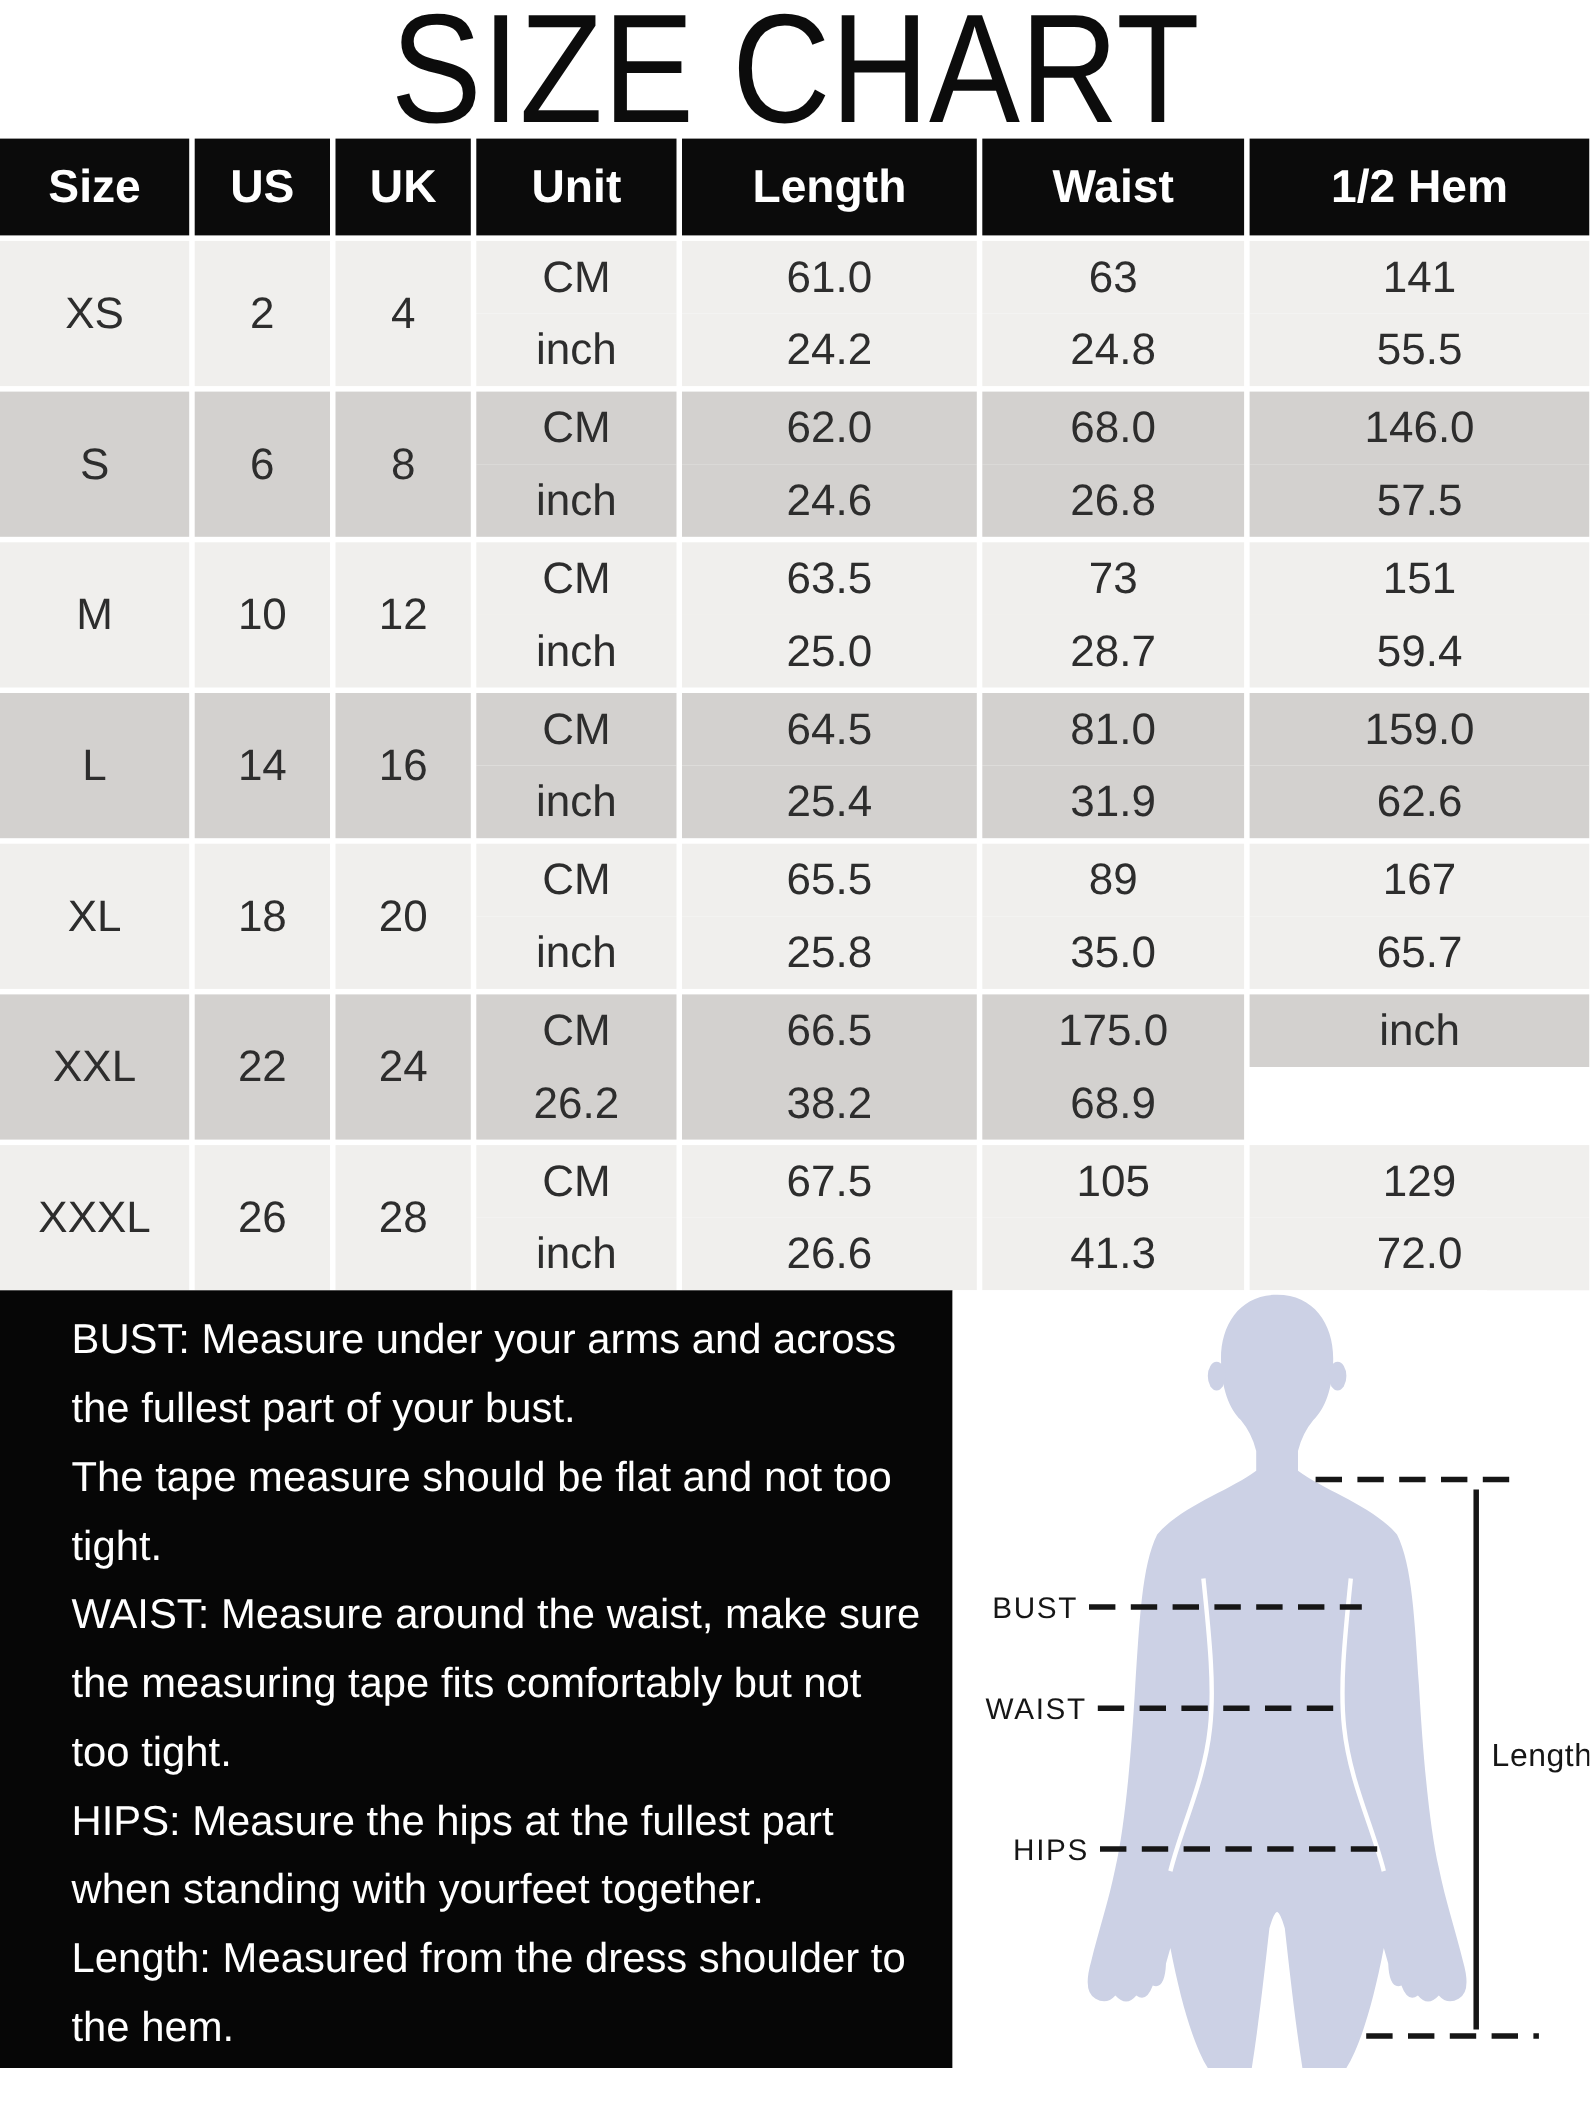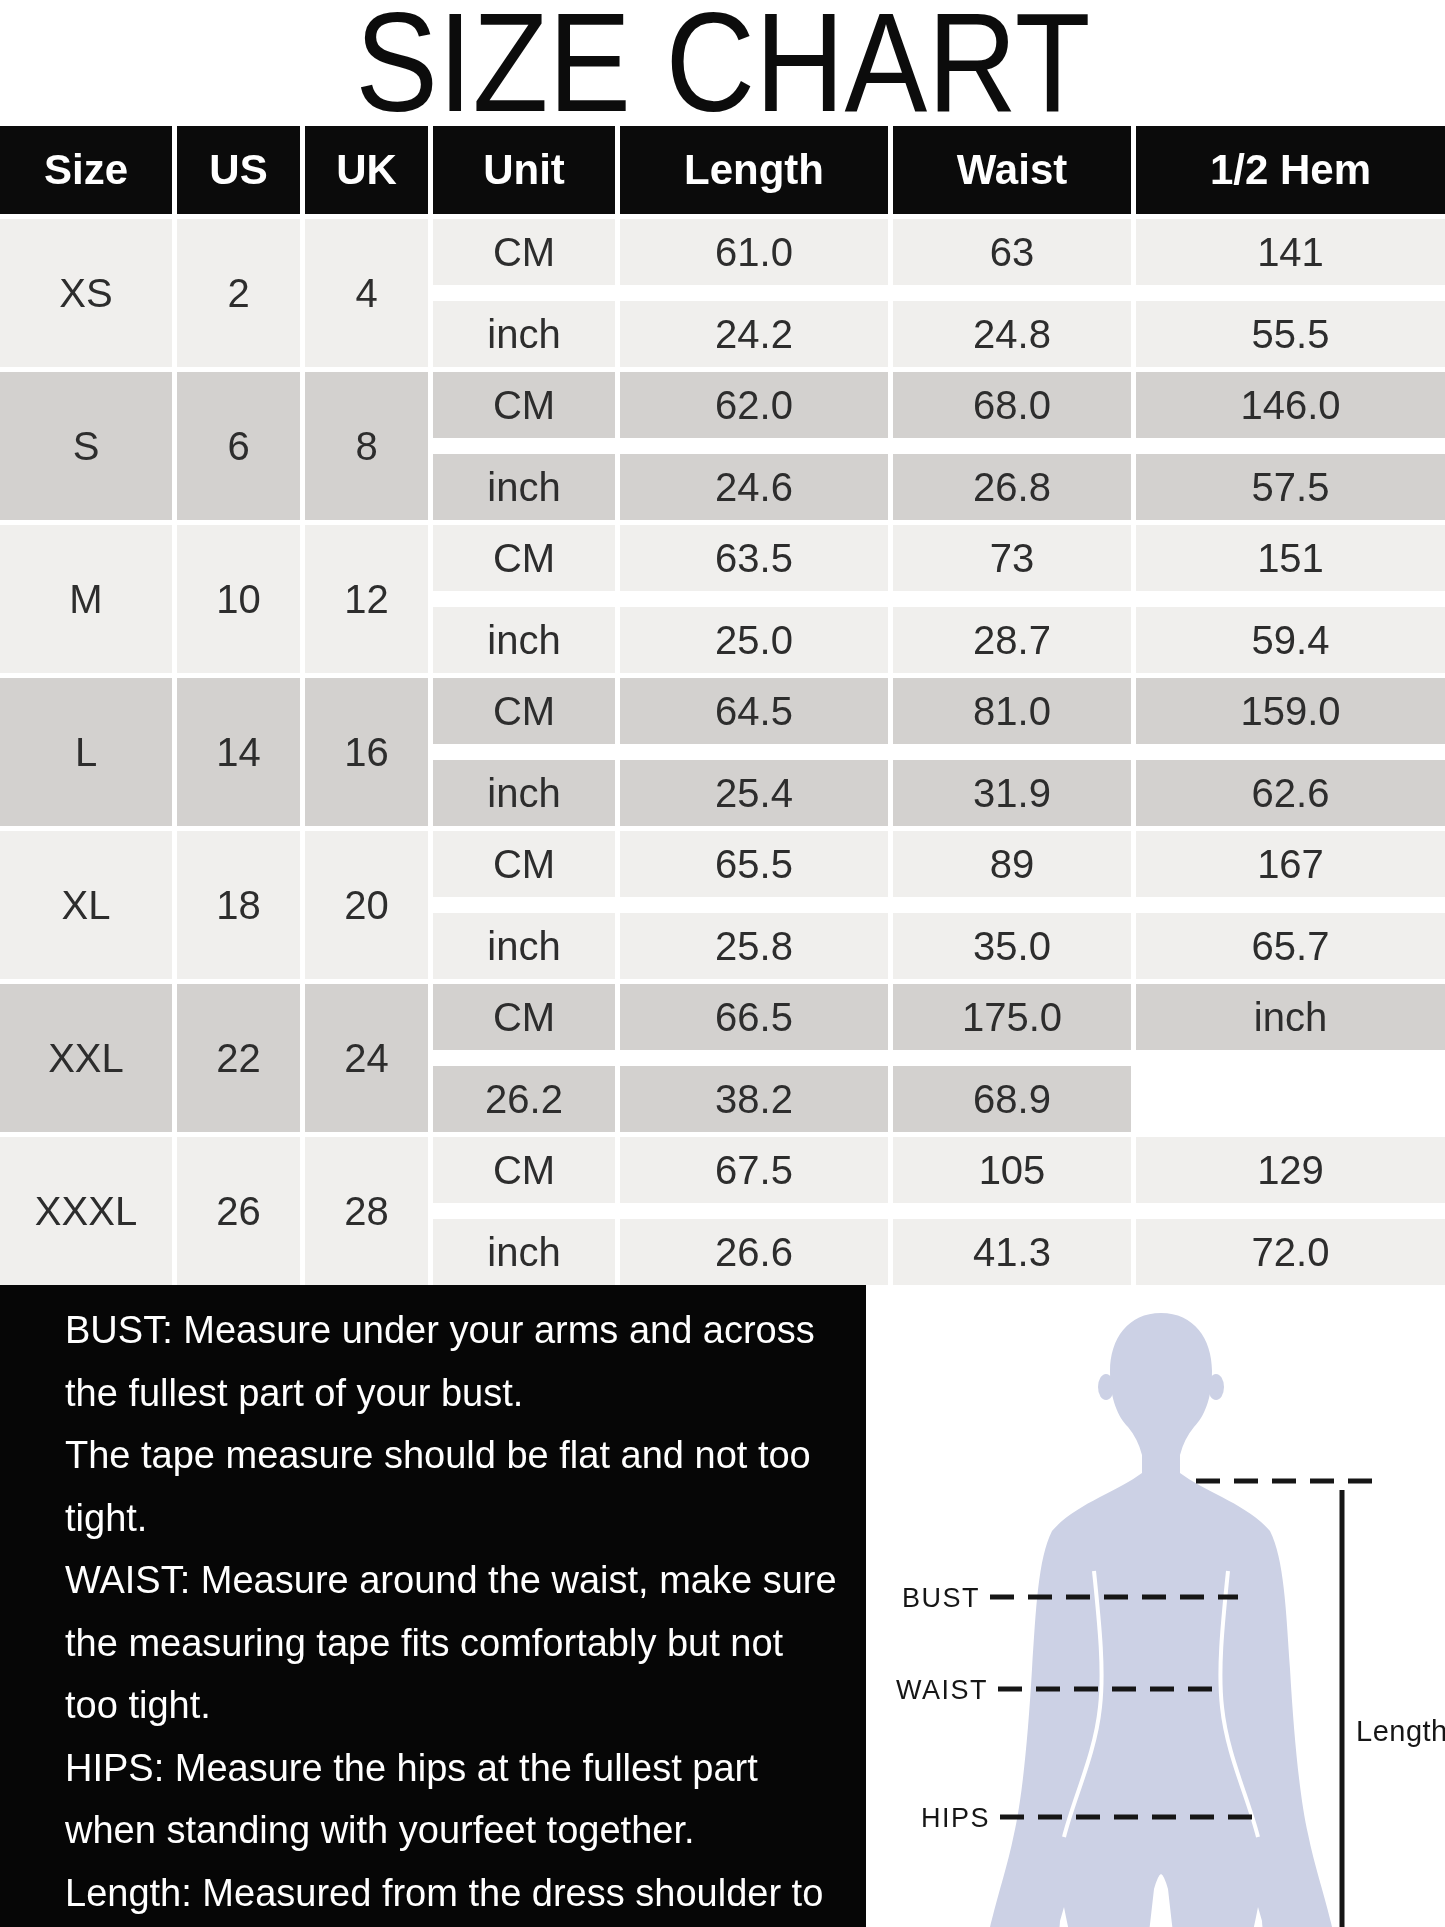--- a/index.html
+++ b/index.html
@@ -12,38 +12,38 @@
   .title-wrap{height:126px;display:flex;justify-content:center;align-items:flex-start;overflow:visible;}
   .page-title{
     margin:-10px 0 0 0;
     font-size:141px;line-height:145px;font-weight:400;color:#0c0c0c;
     transform:scaleX(0.88);transform-origin:center top;
     white-space:nowrap;letter-spacing:0px;
   }
   
   .tbl{display:flex;flex-direction:column;row-gap:5px;background:#ffffff;}
   .grid{display:grid;grid-template-columns:172px 123px 123px 182px 268px 238px 309px;column-gap:5px;}
-  .group{grid-template-rows:66px 66px;row-gap:16px;text-align:center;}
+  .group{grid-template-rows:66px 66px;row-gap:0;text-align:center;}
   .cell{display:flex;align-items:center;justify-content:center;
         font-size:40px;color:var(--text-dark,#2d2d2d);}
   .header-row .cell{height:88px;background:var(--header-bg,#0b0b0b);color:#ffffff;
         font-weight:700;font-size:42px;}
   .light{background:var(--row-light,#f0efed);}
   .dark{background:var(--row-dark,#d3d1cf);}
   .merged{grid-row:1 / 3;}
   
   .bottom{display:flex;height:707px;}
   .instructions{
     width:866px;box-sizing:border-box;background:var(--panel-bg,#060606);
     padding:14px 18px 0 24px;
   }
   .instructions .line{
     color:#ffffff;font-size:38px;line-height:62.5px;white-space:nowrap;font-weight:400;margin-left:41px;
   }
-  .figure-area{position:relative;width:486px;height:707px;background:#ffffff;margin-top:24px;}
+  .figure-area{position:relative;width:486px;height:707px;background:#ffffff;}
   .figure-area svg{position:absolute;left:0;top:0;}
   .sil{fill:var(--silhouette,#ccd1e5);}
   .meas{stroke:#161616;stroke-width:5;fill:none;}
   .dashed{stroke-dasharray:24 14;}
   .sliver{stroke:#ffffff;stroke-width:4;fill:none;}
   .diag-label{font-family:"Liberation Sans","DejaVu Sans",sans-serif;
     font-size:27px;letter-spacing:1.5px;fill:#161616;}
   .diag-label-length{font-size:29px;letter-spacing:0.5px;}
 </style>
 </head>

